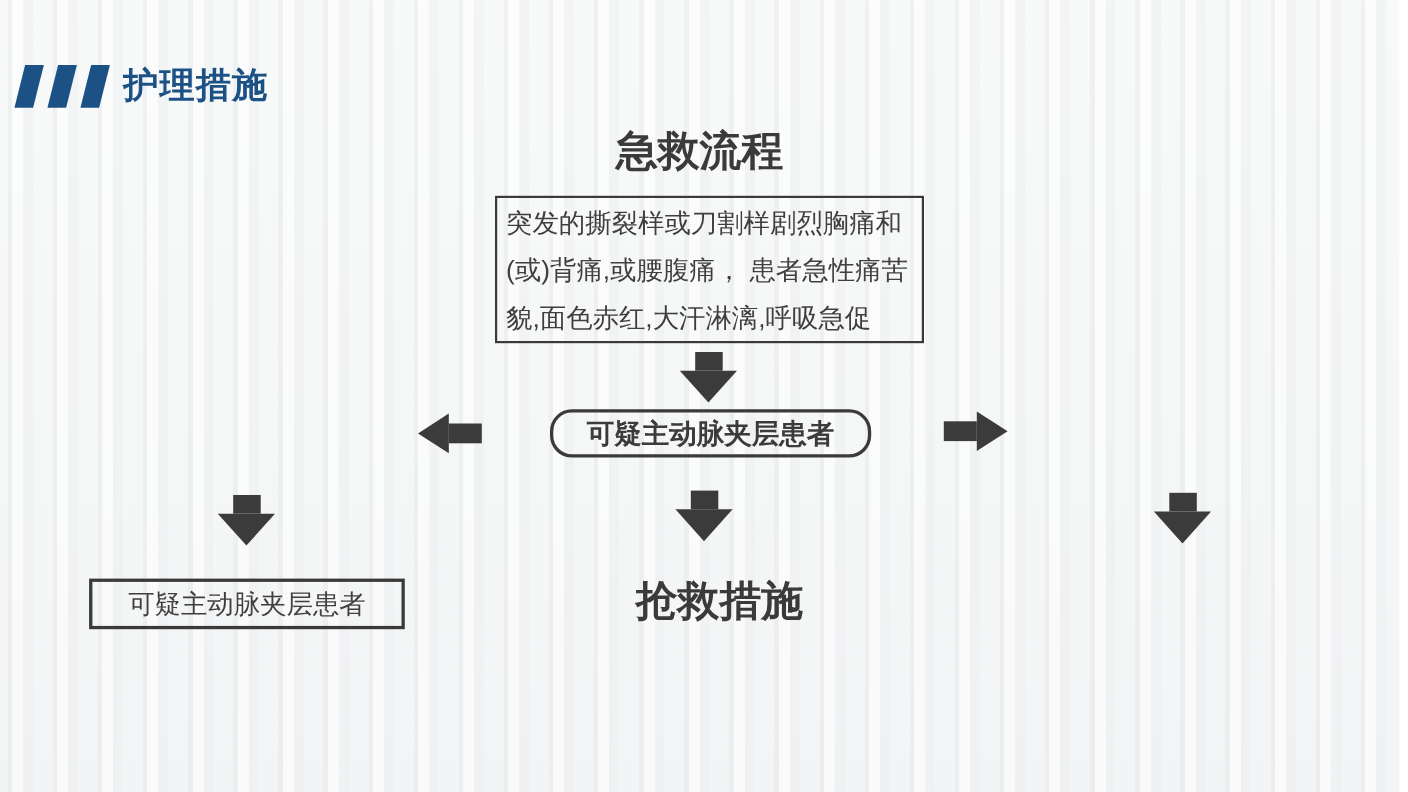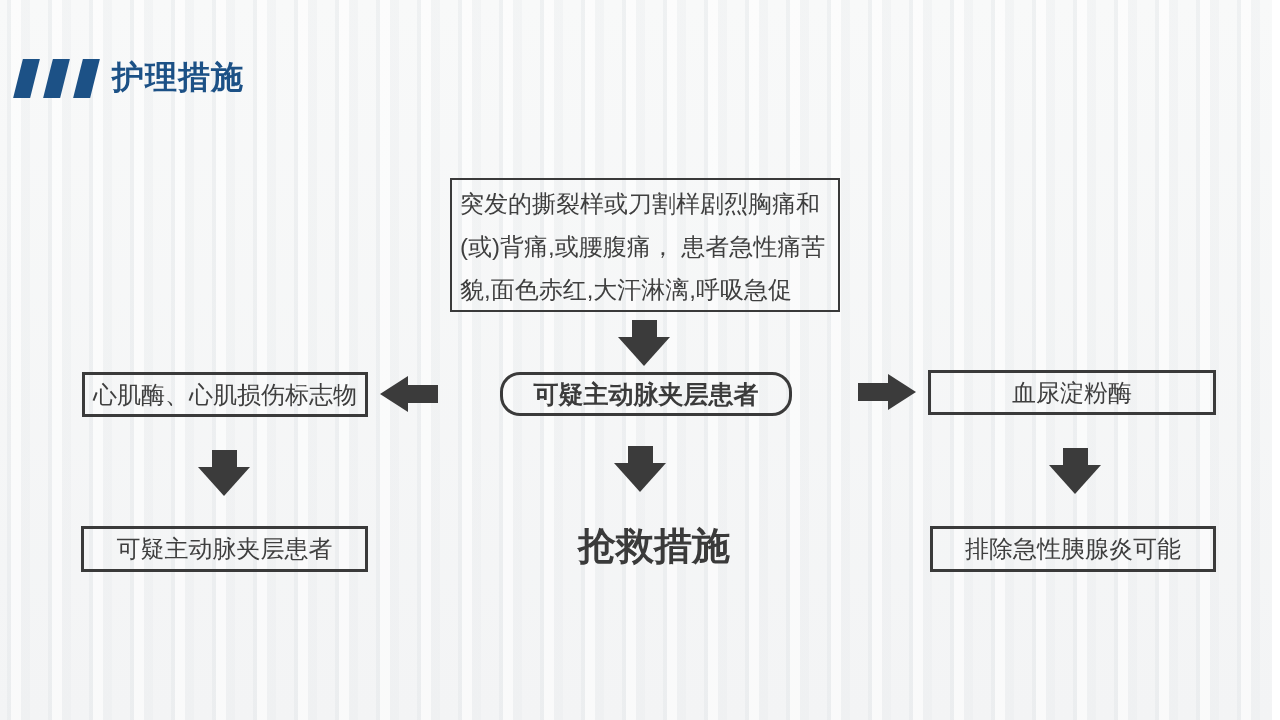--- a/index.html
+++ b/index.html
@@ -77,58 +77,56 @@
 
 <div class="slide">
 
   <div class="brand-mark">
     <span class="bar"></span>
     <span class="bar"></span>
     <span class="bar"></span>
   </div>
   <div class="header-title">护理措施</div>
 
+  <div class="big-title flow-title">急救流程</div>
 
   <div class="fbox symptom-box">突发的撕裂样或刀割样剧烈胸痛和
 (或)背痛,或腰腹痛， 患者急性痛苦
 貌,面色赤红,大汗淋漓,呼吸急促</div>
 
   <div class="arr-down arr-d1">
     <span class="shaft"></span>
     <span class="head"></span>
   </div>
 
-  <div class="fbox cardiac-box">心肌酶、心肌损伤标志物</div>
 
   <div class="arr-h arr-left">
     <span class="head-l"></span>
     <span class="shaft"></span>
   </div>
 
   <div class="fbox suspect-box">可疑主动脉夹层患者</div>
 
   <div class="arr-h arr-right">
     <span class="shaft"></span>
     <span class="head-r"></span>
   </div>
 
-  <div class="fbox amylase-box">血尿淀粉酶</div>
 
   <div class="arr-down arr-d2">
     <span class="shaft"></span>
     <span class="head"></span>
   </div>
   <div class="arr-down arr-d3">
     <span class="shaft"></span>
     <span class="head"></span>
   </div>
   <div class="arr-down arr-d4">
     <span class="shaft"></span>
     <span class="head"></span>
   </div>
 
   <div class="fbox mi-box">可疑主动脉夹层患者</div>
 
   <div class="big-title rescue-title">抢救措施</div>
 
-  <div class="fbox panc-box">排除急性胰腺炎可能</div>
 
 </div>
 
 </body></html>

